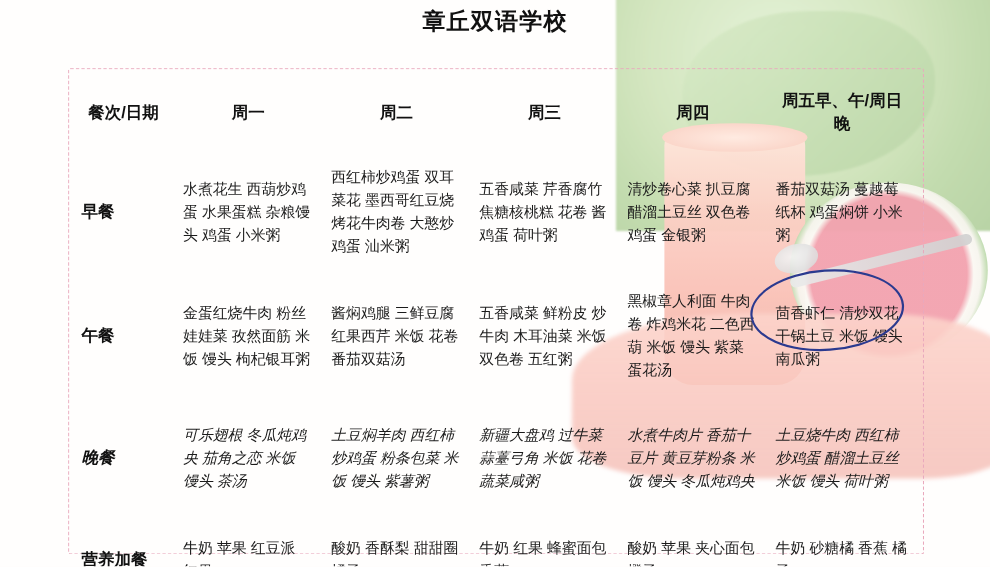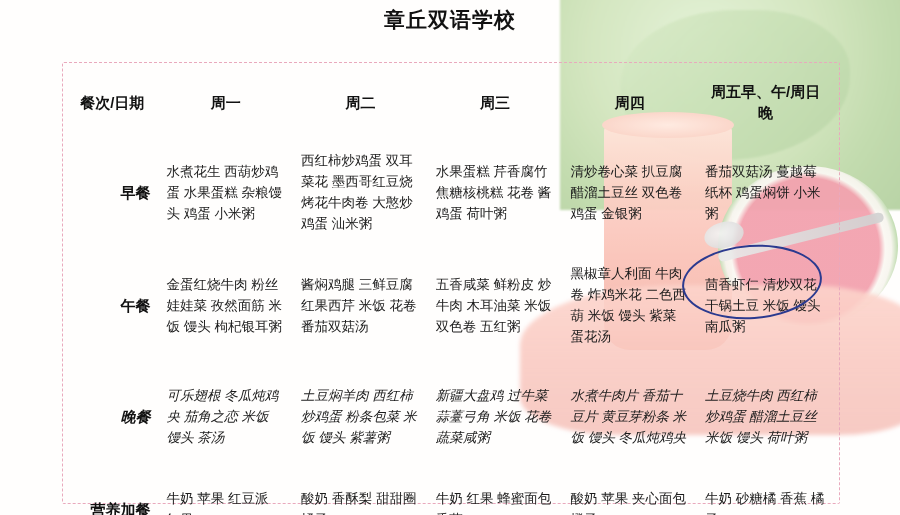--- a/index.html
+++ b/index.html
@@ -139,21 +139,21 @@
   table.menu thead th {
     font-weight: bold;
     font-size: 15px;
     text-align: center;
     height: 52px;
     color: #111;
   }
   table.menu tbody th.rowhead {
     font-weight: bold;
     font-size: 15px;
-    text-align: right;
+    text-align: left;
     width: 86px;
     color: #111;
   }
   table.menu tbody td {
     text-align: left;
     width: 136px;
   }
   .cell-text {
     display: block;
     word-break: break-word;
@@ -212,21 +212,21 @@
     <tbody>
       <tr class="row-breakfast">
         <th class="rowhead">早餐</th>
         <td>
             <span class="cell-text">水煮花生 西葫炒鸡蛋 水果蛋糕 杂粮馒头 鸡蛋 小米粥</span>
           </td>
         <td>
             <span class="cell-text">西红柿炒鸡蛋 双耳菜花 墨西哥红豆烧烤花牛肉卷 大憨炒鸡蛋 汕米粥</span>
           </td>
         <td>
-            <span class="cell-text">水果蛋糕 芹香腐竹 焦糖核桃糕 花卷 酱鸡蛋 荷叶粥</span>
+            <span class="cell-text">五香咸菜 芹香腐竹 焦糖核桃糕 花卷 酱鸡蛋 荷叶粥</span>
           </td>
         <td>
             <span class="cell-text">清炒卷心菜 扒豆腐 醋溜土豆丝 双色卷 鸡蛋 金银粥</span>
           </td>
         <td>
             <span class="cell-text">番茄双菇汤 蔓越莓纸杯 鸡蛋焖饼 小米粥</span>
           </td>
       </tr>
       <tr class="row-lunch">
         <th class="rowhead">午餐</th>

